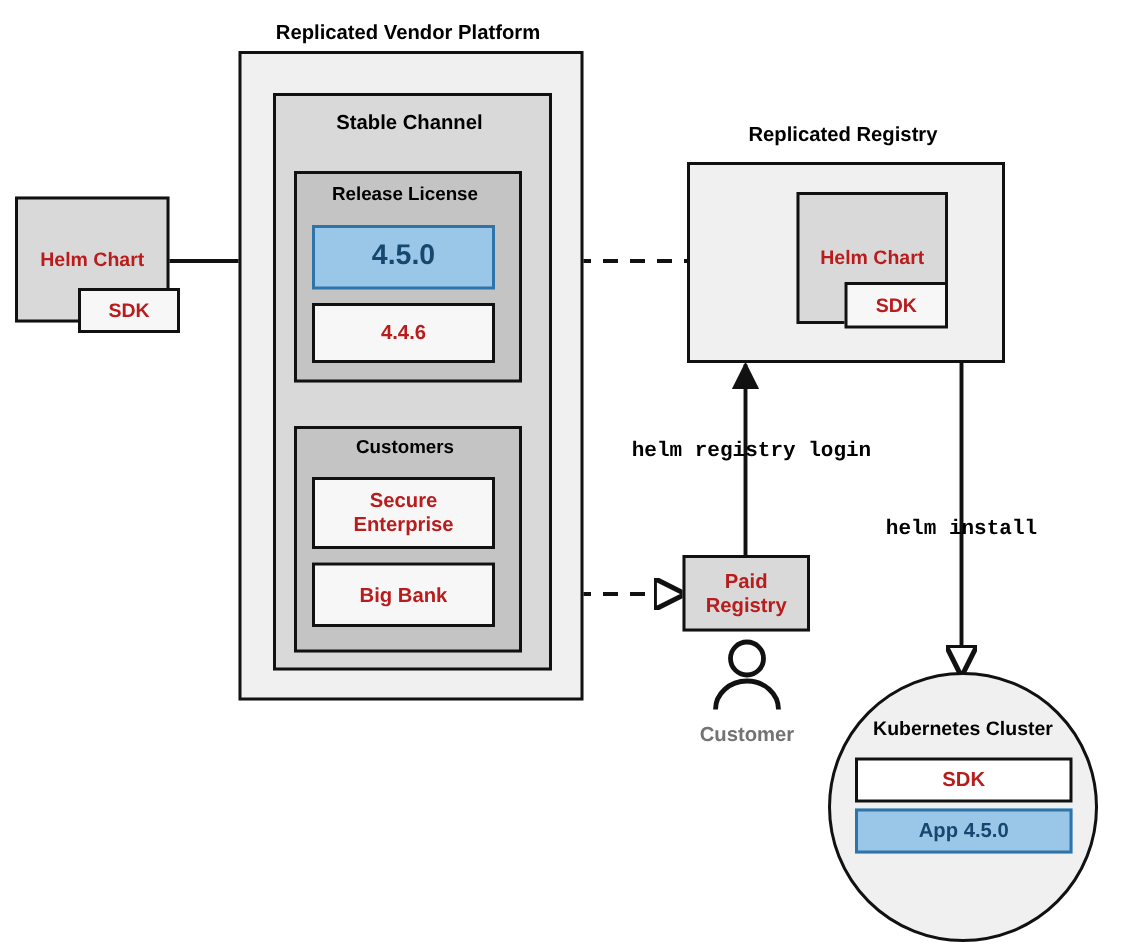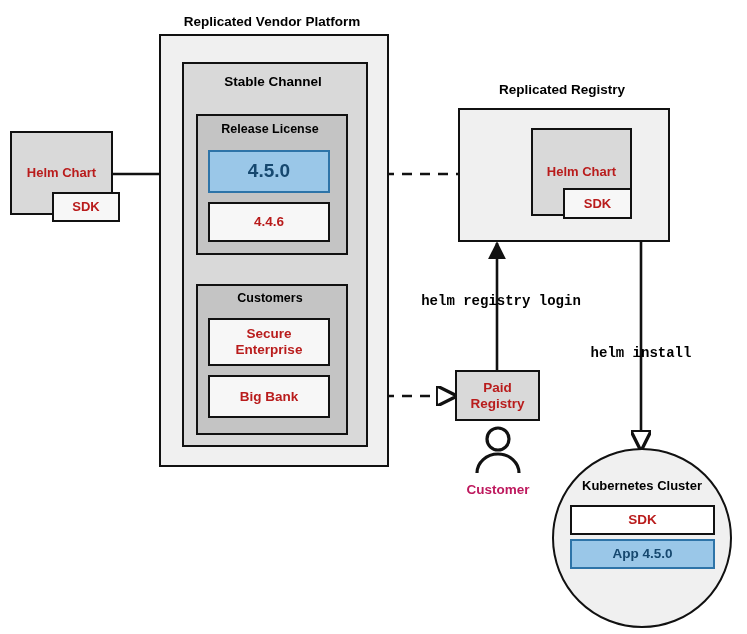--- a/index.html
+++ b/index.html
@@ -69,21 +69,21 @@
     position: absolute;
     box-sizing: border-box;
     text-align: center;
     font-weight: bold;
     color: #000000;
   }
   .free-label {
     position: absolute;
     text-align: center;
     font-weight: bold;
-    color: #be185d;
+    color: #737373;
     line-height: 1.2;
   }
   .mono-label {
     position: absolute;
     text-align: center;
     font-family: "Liberation Mono", "DejaVu Sans Mono", monospace;
     font-weight: bold;
     color: #000000;
     letter-spacing: 0px;
   }

